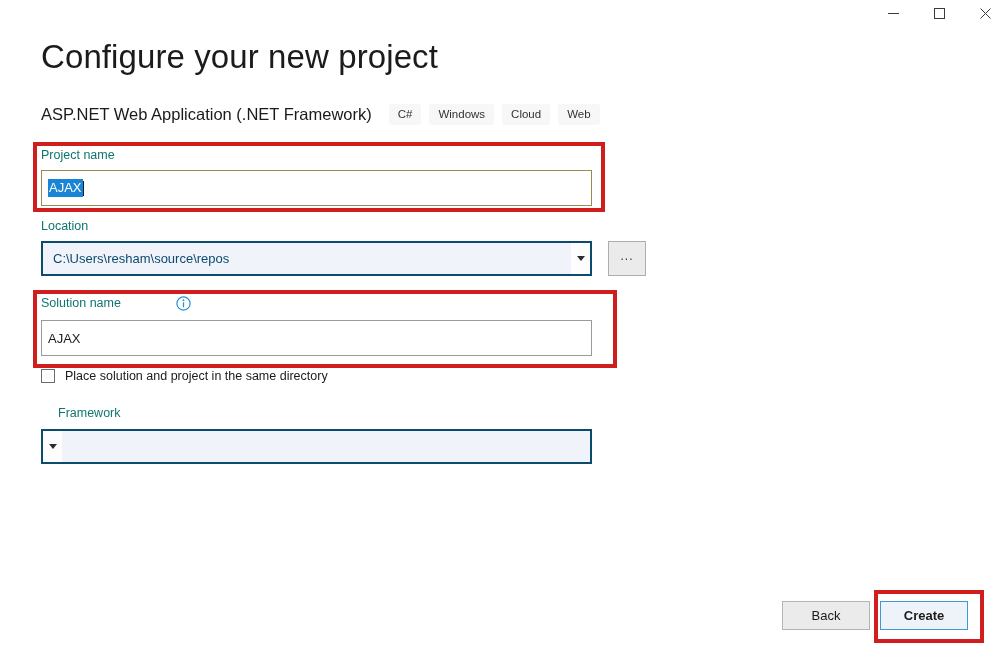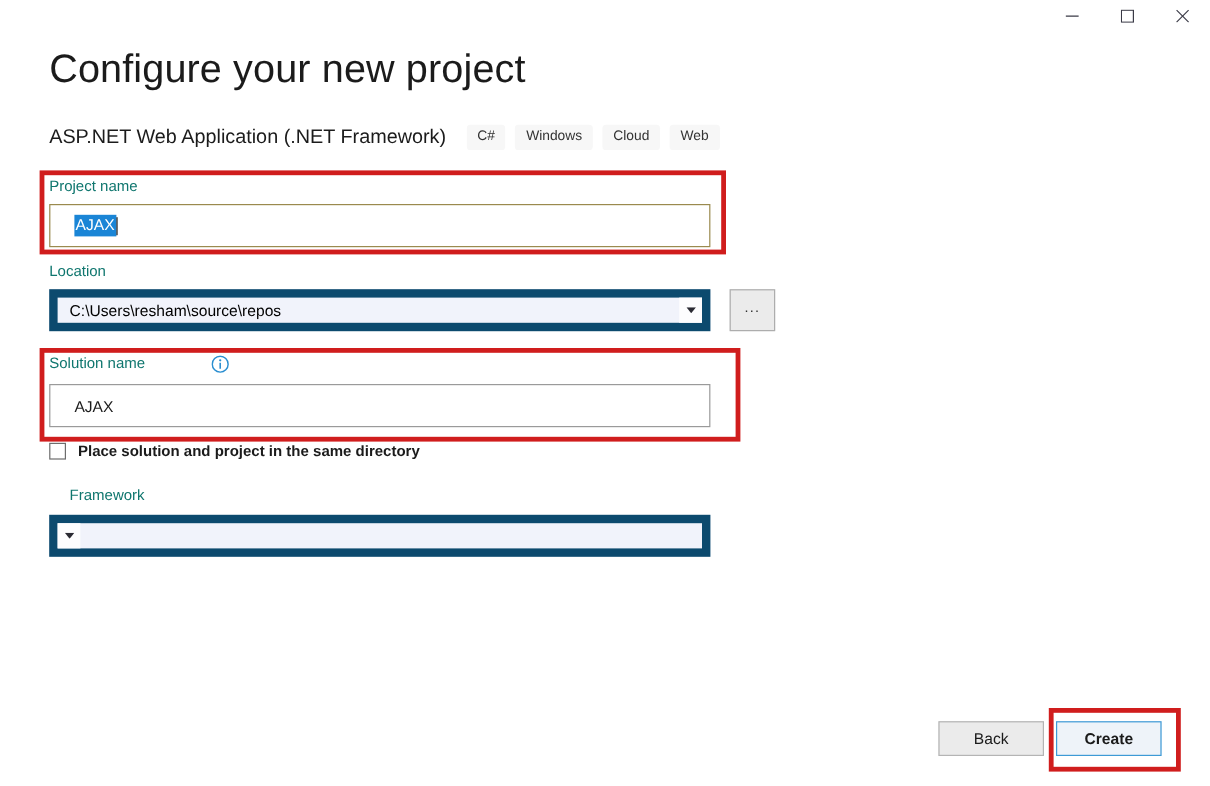--- a/index.html
+++ b/index.html
@@ -101,21 +101,21 @@
 
   .textbox {
     position: absolute;
     box-sizing: border-box;
     background: #ffffff;
     border: 1px solid #9a9a9a;
     font-size: 13px;
     color: #1b1b1b;
     display: flex;
     align-items: center;
-    padding-left: 20px;
+    padding-left: 6px;
   }
   .textbox.focused {
     border: 1px solid #9a8a4e;
   }
   .sel {
     background: #1a85d6;
     color: #ffffff;
     padding: 1px 1px 2px 1px;
     line-height: 15px;
   }
@@ -124,23 +124,23 @@
     width: 1px;
     height: 15px;
     background: #1b1b1b;
     vertical-align: middle;
   }
 
   .combo {
     position: absolute;
     box-sizing: border-box;
     background: #f1f3fb;
-    border: 7px solid #0c4a6e;
+    border: 2px solid #0c4a6e;
     font-size: 13px;
-    color: #000000;
+    color: #0c4a6e;
     display: flex;
     align-items: center;
   }
   .combo .combo-text {
     padding-left: 10px;
     flex: 1;
     white-space: nowrap;
     overflow: hidden;
   }
   .combo .combo-arrow {
@@ -179,21 +179,20 @@
     height: 14px;
     border: 1px solid #6d6d6d;
     background: #ffffff;
   }
   .checkbox-label {
     margin-left: 10px;
     font-size: 12.5px;
     color: #1b1b1b;
     white-space: nowrap;
     line-height: 16px;
-    font-weight: bold;
   }
 
   
   .btn {
     position: absolute;
     box-sizing: border-box;
     display: flex;
     align-items: center;
     justify-content: center;
     font-size: 13px;

